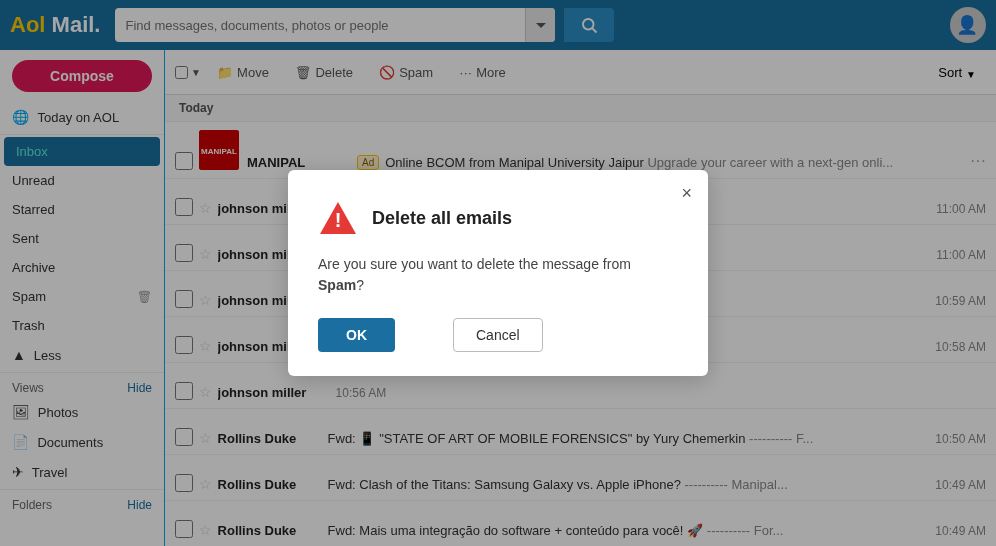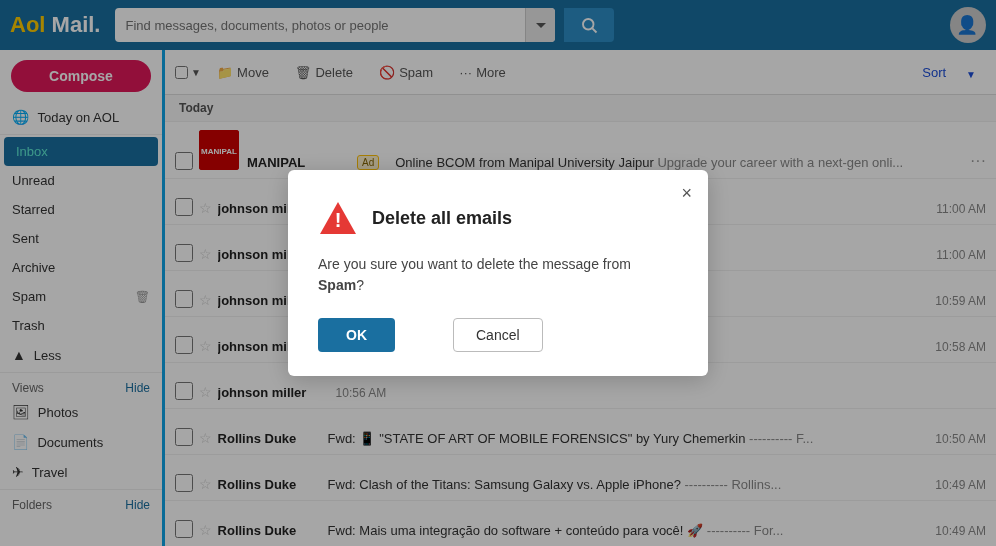--- a/index.html
+++ b/index.html
@@ -77,21 +77,21 @@
     
     .layout {
       display: flex;
       height: calc(546px - 50px);
     }
 
     
     .sidebar {
       width: 165px;
       background: white;
-      border-right: 3px solid #0ea5e9;
+      border-right: 1px solid #0ea5e9;
       overflow-y: auto;
       flex-shrink: 0;
     }
     .compose-btn {
       margin: 10px auto;
       display: block;
       width: 140px;
       background: #e0185a;
       color: white;
       border: none;
@@ -178,26 +178,26 @@
     }
     .checkbox-area {
       display: flex;
       align-items: center;
       gap: 3px;
     }
     .sort-btn {
       margin-left: auto;
       display: flex;
       align-items: flex-end;
-      gap: 20px;
+      gap: 4px;
       padding: 5px 10px;
       border: none;
       background: transparent;
       cursor: pointer;
-      color: #1d4ed8;
+      color: #000000;
       font-size: 13px;
     }
 
     
     .email-list {
       flex: 1;
       overflow-y: auto;
       background: white;
     }
     .email-date-header {
@@ -238,21 +238,21 @@
       text-overflow: ellipsis;
       white-space: nowrap;
       flex-shrink: 0;
     }
     .email-row .ad-badge {
       background: #fff3cd;
       color: #856404;
       font-size: 10px;
       padding: 1px 4px;
       border-radius: 3px;
-      margin-right: 16px;
+      margin-right: 6px;
       border: 1px solid #ffc107;
       flex-shrink: 0;
     }
     .email-row .subject {
       flex: 1;
       overflow: hidden;
       text-overflow: ellipsis;
       white-space: nowrap;
       font-size: 13px;
       color: #333;
@@ -561,21 +561,21 @@
         <span class="star">☆</span>
         <span class="sender">Rollins Duke</span>
         <span class="subject">Fwd: 📱 "STATE OF ART OF MOBILE FORENSICS" by Yury Chemerkin<span class="preview"> ---------- F...</span></span>
         <span class="time">10:50 AM</span>
       </div>
 
       <div class="email-row">
         <input type="checkbox" class="chk" style="">
         <span class="star">☆</span>
         <span class="sender">Rollins Duke</span>
-        <span class="subject">Fwd: Clash of the Titans: Samsung Galaxy vs. Apple iPhone?<span class="preview"> ---------- Rollins...</span></span>
+        <span class="subject">Fwd: Clash of the Titans: Samsung Galaxy vs. Apple iPhone?<span class="preview"> ---------- Manipal...</span></span>
         <span class="time">10:49 AM</span>
       </div>
 
       <div class="email-row">
         <input type="checkbox" class="chk" style="">
         <span class="star">☆</span>
         <span class="sender">Rollins Duke</span>
         <span class="subject">Fwd: Mais uma integração do software + conteúdo para você! 🚀<span class="preview"> ---------- For...</span></span>
         <span class="time">10:49 AM</span>
       </div>

